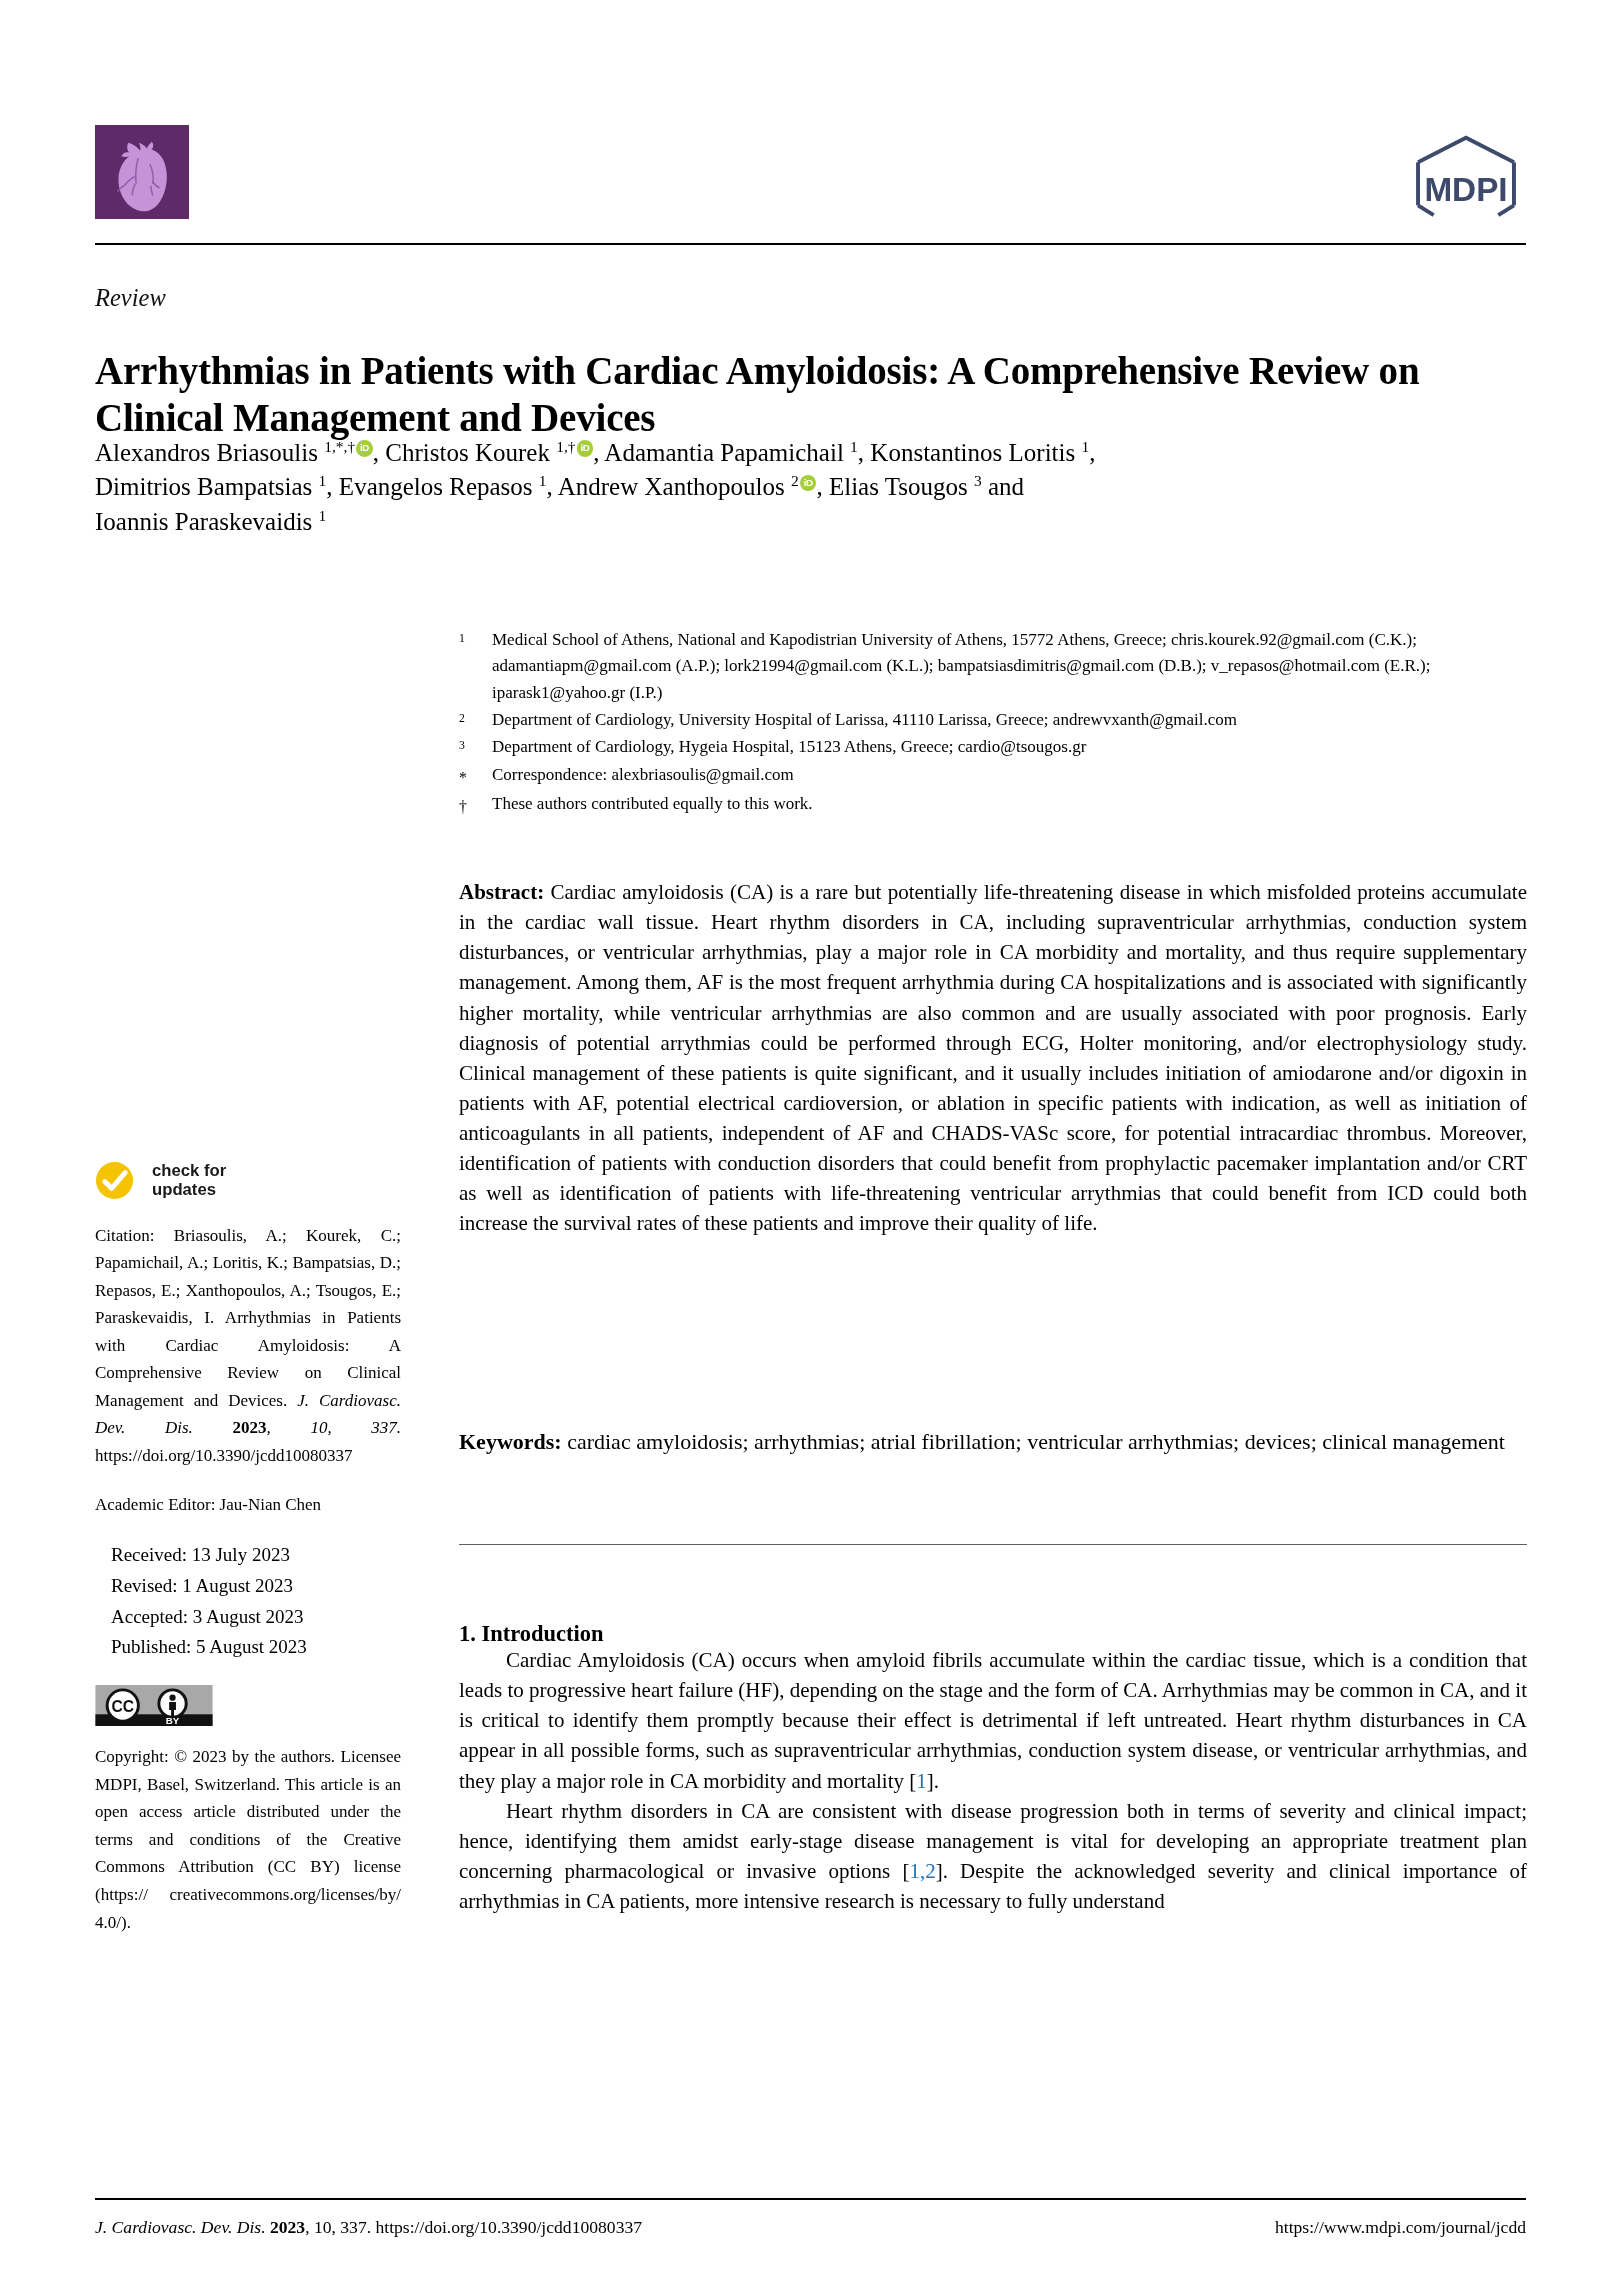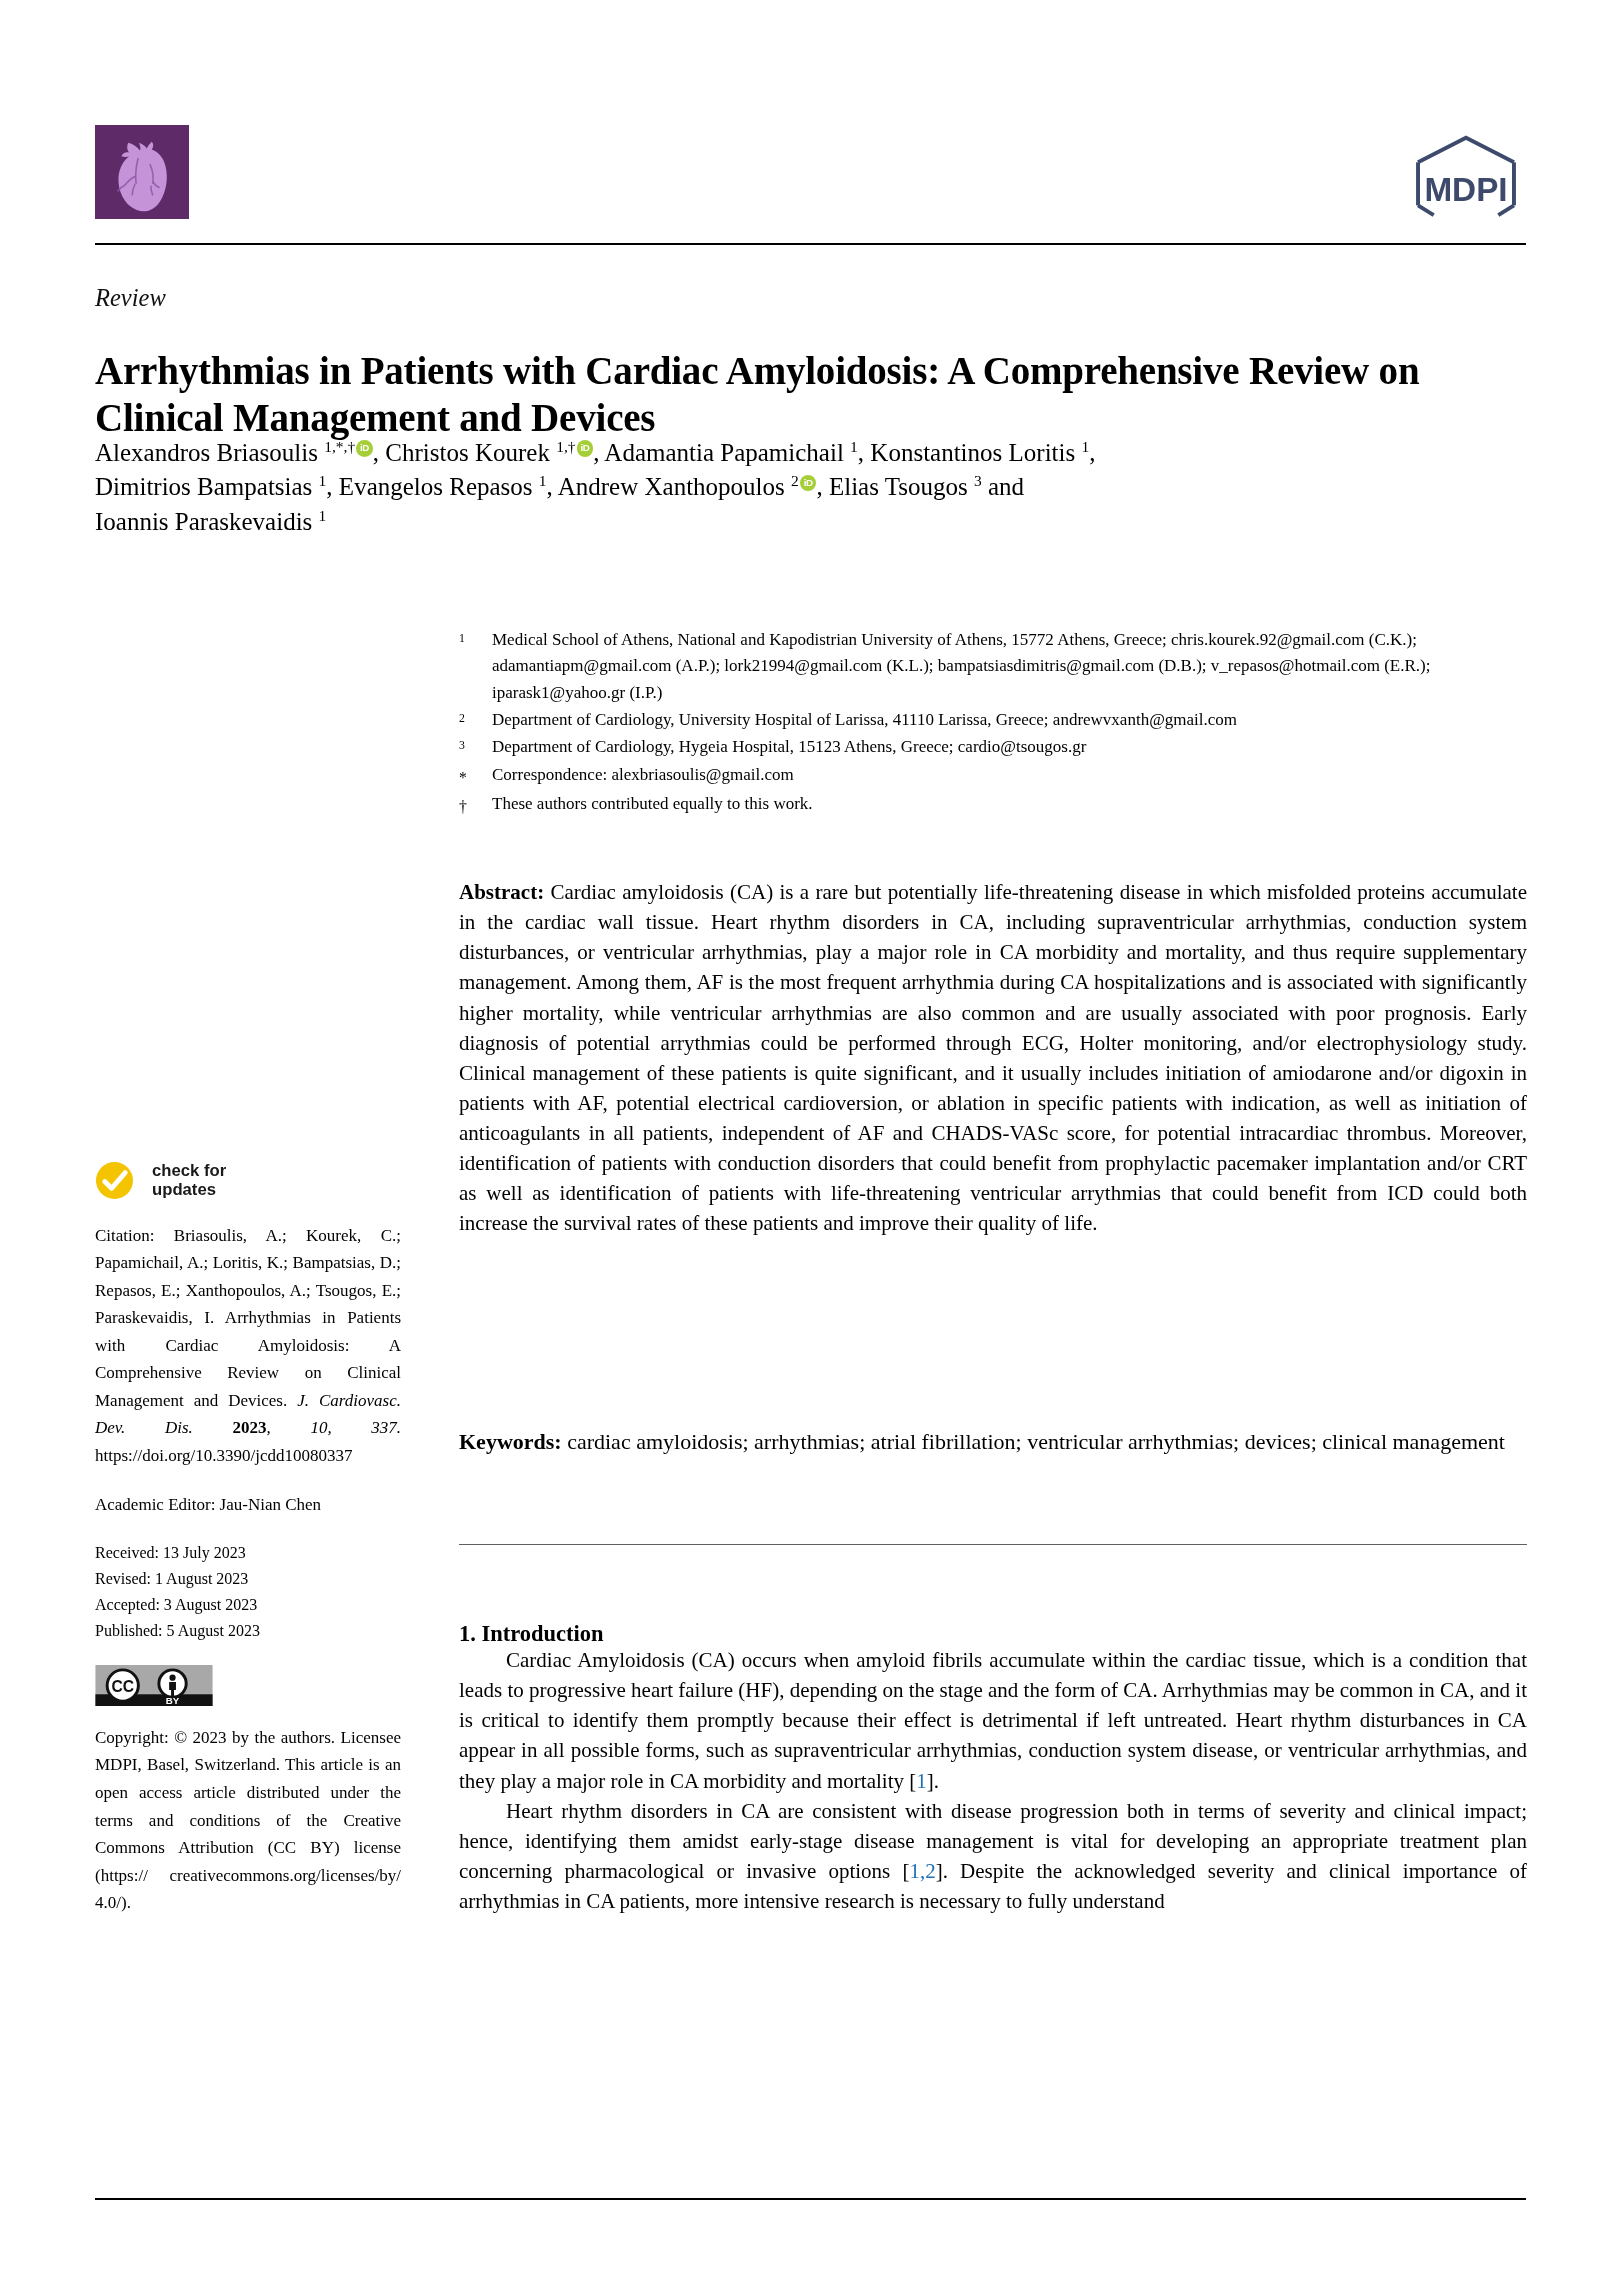--- a/index.html
+++ b/index.html
@@ -249,23 +249,24 @@
   .side-block {
     font-size: 17px;
     line-height: 1.62;
     text-align: justify;
     margin-bottom: 21.6px;
   }
   .side-block.tight { text-align: left; }
   .side-block em { font-style: italic; }
   .side-block b { font-weight: bold; }
   .side-dates {
-    font-size: 16px;
+    font-size: 19px;
     line-height: 1.62;
     margin-bottom: 21.6px;
+    margin-left: 16px;
   }
   .cc-badge {
     width: 118px;
     height: 41px;
     margin-bottom: 17.6px;
   }
 
   
   .footer-rule {
     position: absolute;
@@ -419,15 +420,21 @@
         <circle cx="79" cy="13" r="3.2" fill="#111111"></circle>
         <path d="M75.5 17.5 h7 v8 h-2 v7 h-3 v-7 h-2 z" fill="#111111"></path>
         <text x="79" y="40" text-anchor="middle" font-family="Liberation Sans, sans-serif" font-size="10" font-weight="bold" fill="#ffffff">BY</text>
       </svg>
     </div>
 
     <div class="side-block">Copyright: © 2023 by the authors. Licensee MDPI, Basel, Switzerland. This article is an open access article distributed under the terms and conditions of the Creative Commons Attribution (CC BY) license (https:// creativecommons.org/licenses/by/ 4.0/).</div>
   </div>
 
   <div class="footer-rule"></div>
+  <div class="footer">
+    <div class="fleft">
+      <em>J. Cardiovasc. Dev. Dis.</em><b> 2023</b><span>, 10, 337. https://doi.org/10.3390/jcdd10080337</span>
+    </div>
+    <div class="fright">https://www.mdpi.com/journal/jcdd</div>
+  </div>
 
 </div>
 
 
 </body></html>

